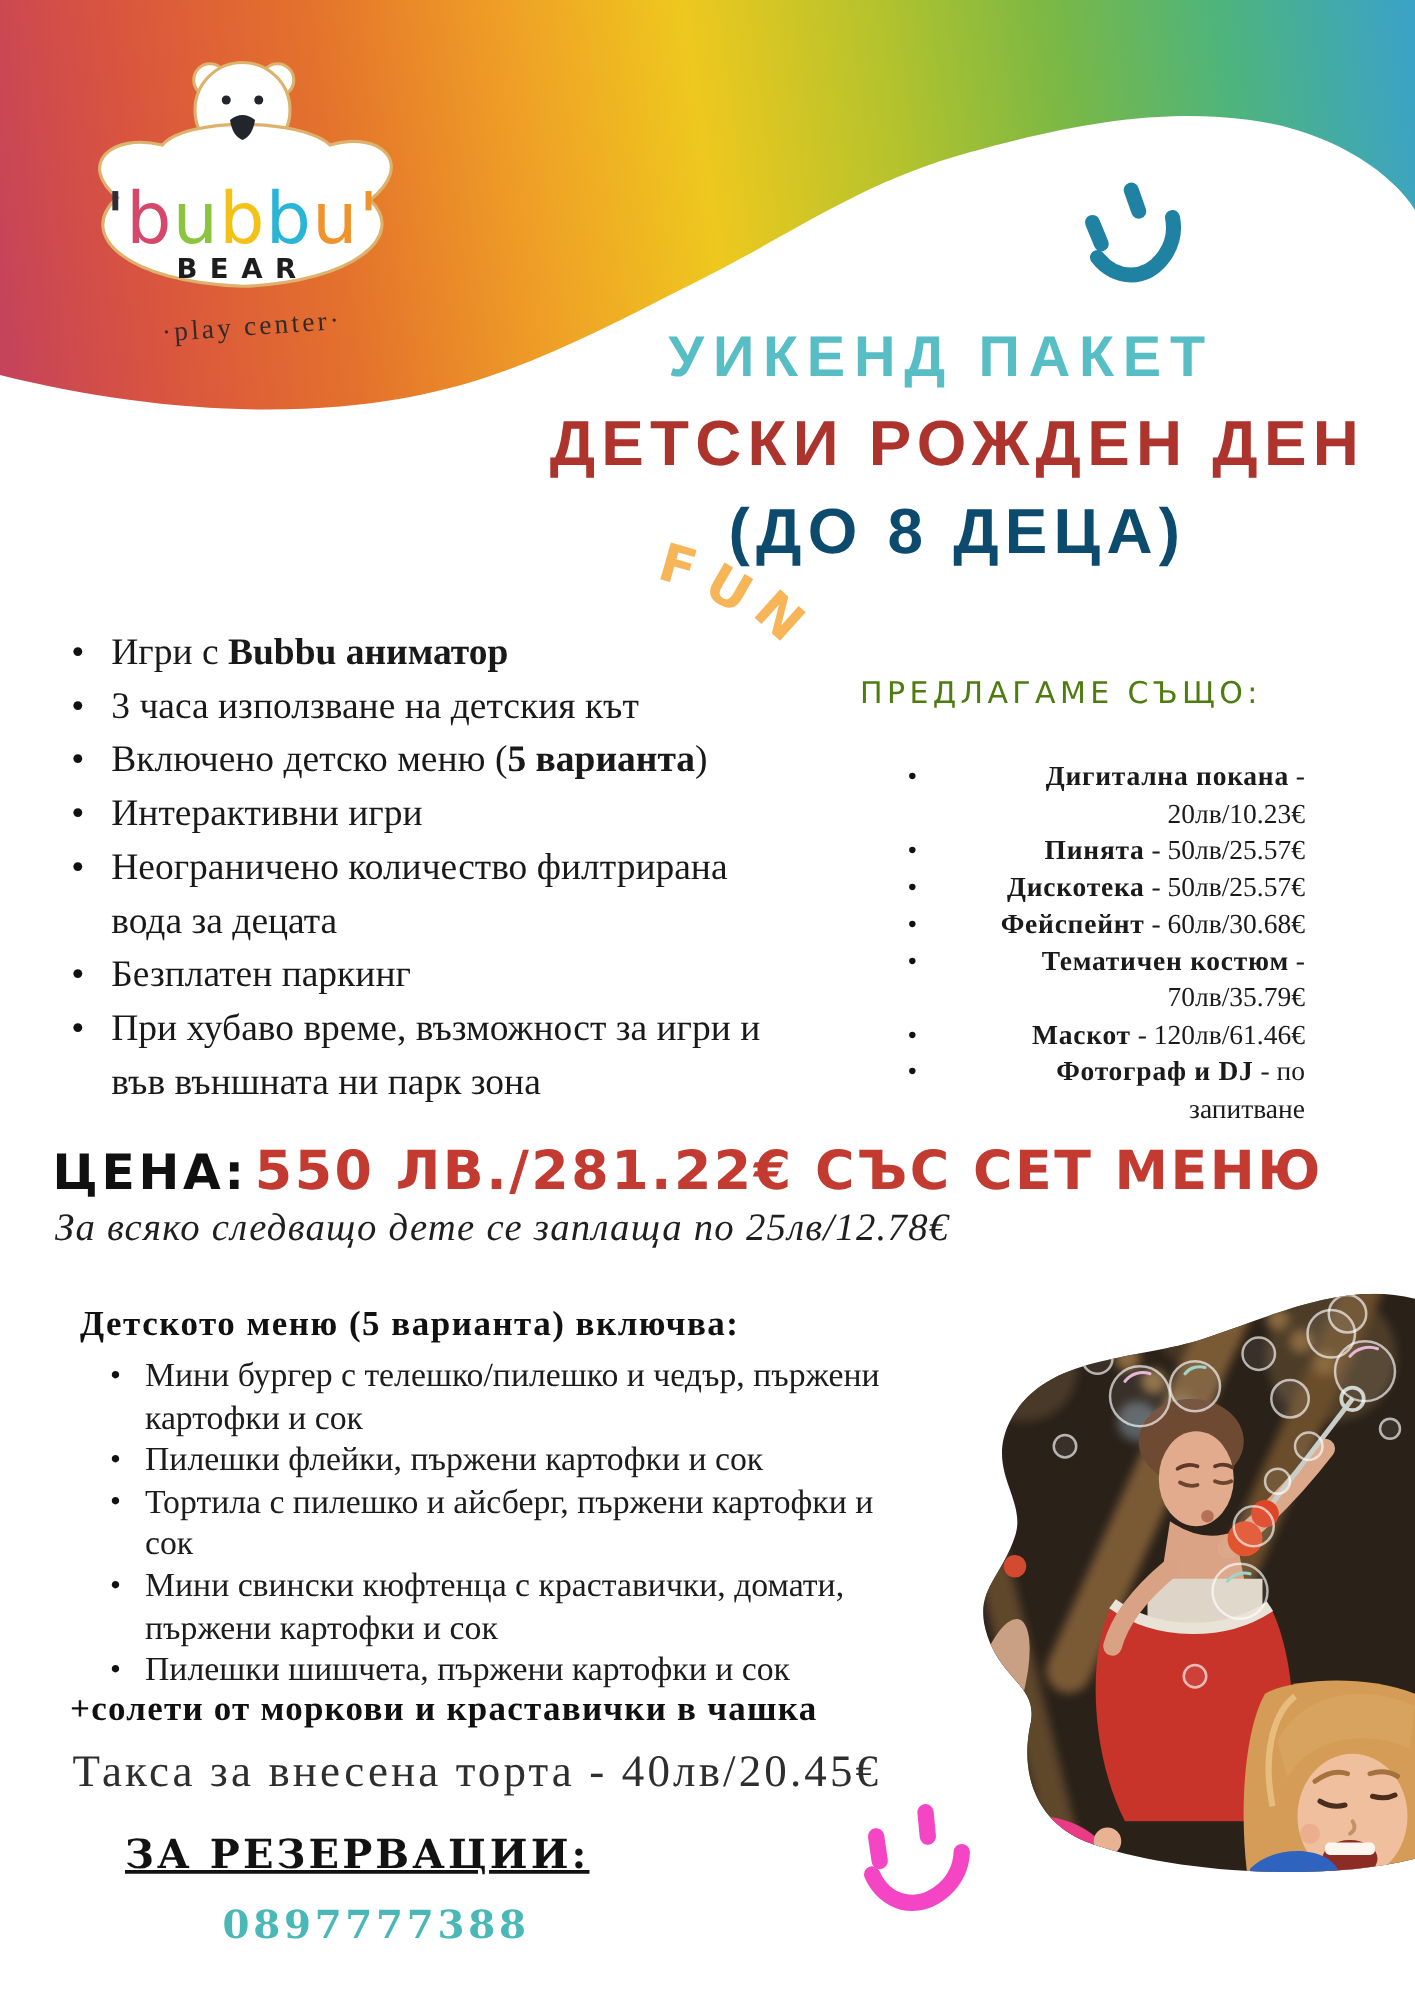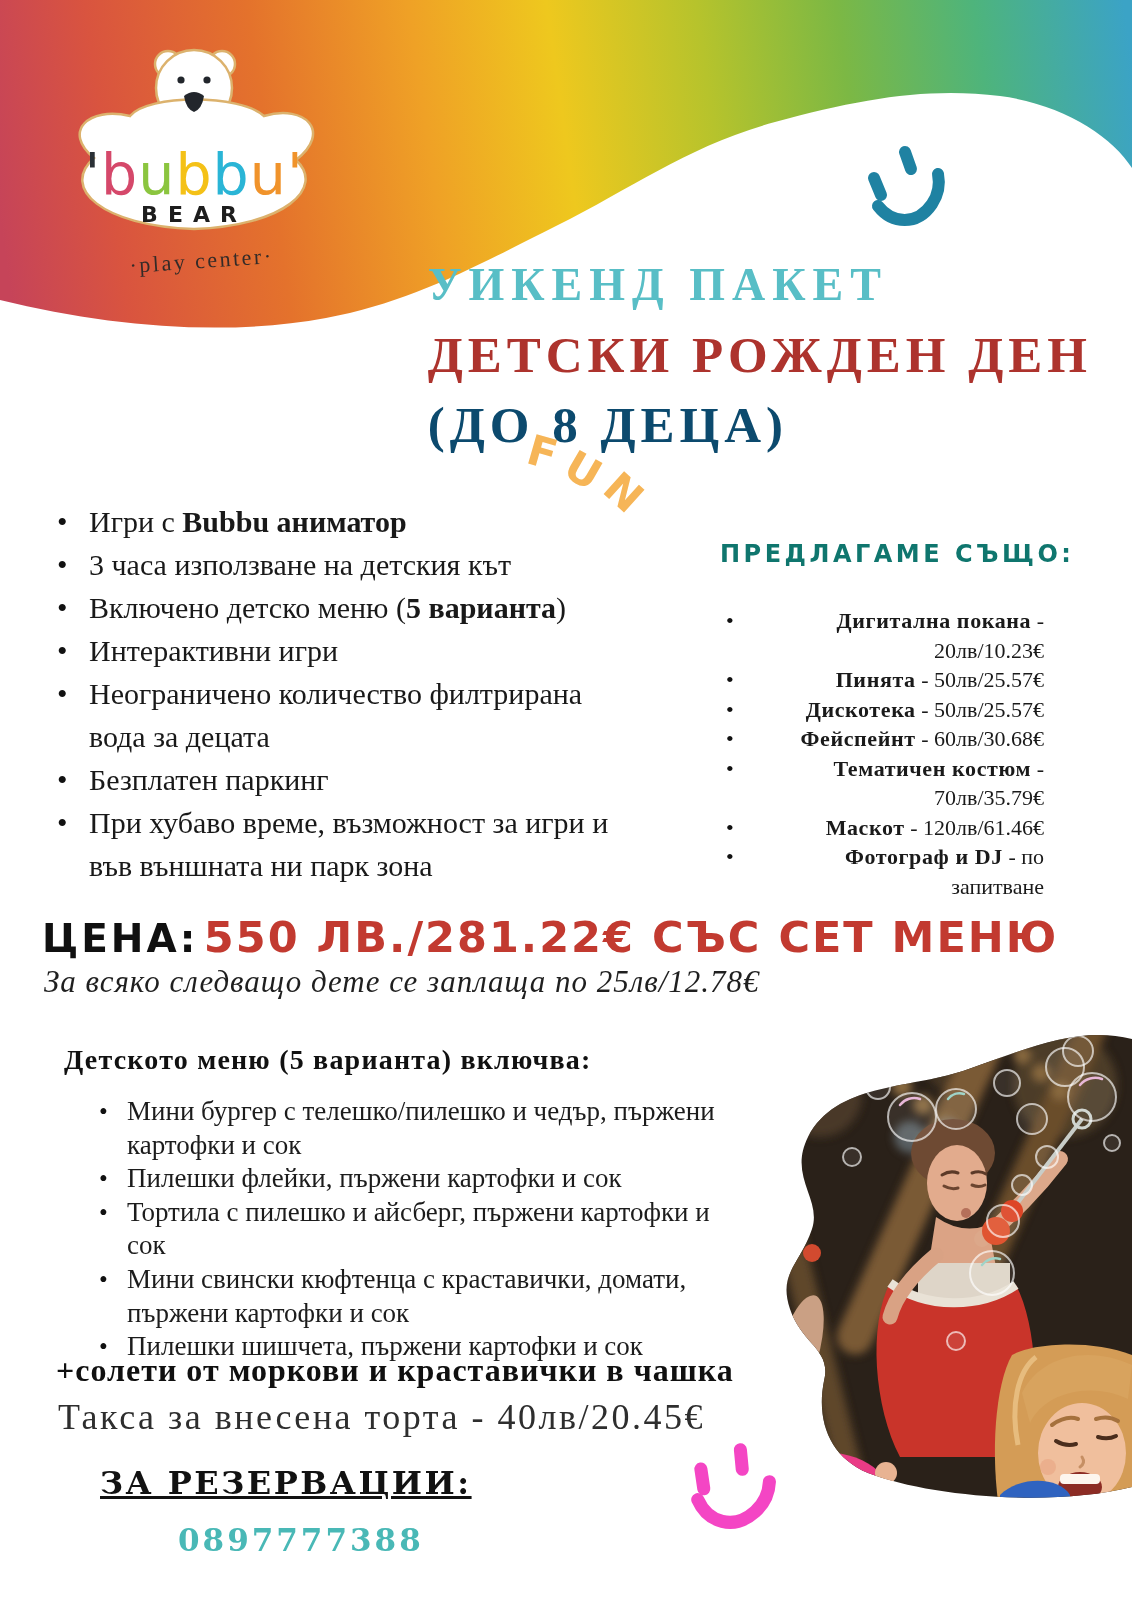--- a/index.html
+++ b/index.html
@@ -12,62 +12,62 @@
   .header-wave{left:0;top:0;}
 
   
   .logo{left:34px;top:36px;width:360px;height:250px;}
 
   
   .smiley-teal{left:860px;top:142px;width:92px;height:92px;}
   .smiley-pink{left:682px;top:1436px;width:100px;height:104px;}
 
   
-  .titles{right:40px;top:250px;text-align:left;font-family:Liberation Serif, serif;font-weight:bold;}
+  .titles{right:40px;top:250px;text-align:center;font-family:Liberation Sans, sans-serif;font-weight:bold;}
   .title1{font-size:46px;letter-spacing:7px;color:#58bec6;line-height:70px;margin-right:26px;}
   .title2{font-size:51px;letter-spacing:5px;color:#ad332d;line-height:70px;}
   .title3{font-size:51px;letter-spacing:5px;color:#0c4a6e;line-height:70px;}
 
   
   .fun{left:520px;top:422px;width:140px;height:120px;color:#f6b557;
        font-family:"DejaVu Sans",sans-serif;font-weight:bold;}
   .fun-l{position:absolute;font-size:42px;}
   .fun-0{left:8px;top:6px;transform:rotate(16deg);}
   .fun-1{left:46px;top:24px;transform:rotate(30deg);}
   .fun-2{left:86px;top:46px;transform:rotate(42deg);}
 
   
   ul.features{left:55px;top:500px;width:578px;margin:0;padding:0;list-style:none;
       font-size:30px;line-height:43px;color:#191919;}
   ul.features li{position:relative;padding-left:34px;}
   ul.features li::before{content:"•";position:absolute;left:2px;top:0;font-size:30px;color:#111;}
 
   
-  .offers-heading{left:720px;top:540px;font-family:"DejaVu Sans",sans-serif;font-weight:bold;
-      font-size:24px;letter-spacing:3.5px;color:#0f766e;}
+  .offers-heading{left:688px;top:540px;font-family:"DejaVu Sans",sans-serif;font-weight:normal;
+      font-size:24px;letter-spacing:3.5px;color:#4d7c0f;}
   ul.offers{left:726px;top:606px;width:318px;margin:0;padding:0;list-style:none;
       font-size:22px;line-height:29.5px;color:#1a1a1a;text-align:right;}
   ul.offers li{position:relative;padding-left:25px;}
   ul.offers li::before{content:"•";position:absolute;left:0;top:0;font-size:22px;color:#111;}
   ul.offers li b{letter-spacing:0.6px;}
 
   
   .price-line{left:42px;top:912px;width:1040px;font-family:"DejaVu Sans",sans-serif;
       font-weight:bold;white-space:nowrap;}
   .price-label{font-size:39px;letter-spacing:3px;color:#101010;}
   .price-value{font-size:43px;letter-spacing:2px;color:#c23a30;}
   .price-note{left:44px;top:964px;font-size:31px;font-style:italic;letter-spacing:1px;color:#1f1f1f;}
 
   
   .menu-heading{left:64px;top:1044px;font-size:28px;font-weight:bold;letter-spacing:1.2px;color:#111;}
-  ul.menu{left:88px;top:1084px;width:632px;margin:11px;padding:0;list-style:none;
+  ul.menu{left:88px;top:1084px;width:632px;margin:0;padding:0;list-style:none;
       font-size:27px;line-height:33.6px;color:#1c1c1c;}
   ul.menu li{position:relative;padding-left:28px;}
   ul.menu li::before{content:"•";position:absolute;left:0;top:0;font-size:25px;color:#111;}
-  .menu-extra{left:56px;top:1352px;font-size:32px;font-weight:bold;letter-spacing:1px;color:#101010;}
+  .menu-extra{left:56px;top:1352px;font-size:28px;font-weight:bold;letter-spacing:1px;color:#101010;}
   .cake-fee{left:58px;top:1396px;font-size:36px;letter-spacing:2.5px;color:#2e2e2e;}
 
   
   .resv{left:100px;top:1464px;font-family:"DejaVu Serif",serif;font-weight:bold;
       font-size:32px;letter-spacing:2.5px;color:#121212;text-decoration:underline;}
   .phone{left:178px;top:1522px;font-family:"DejaVu Serif",serif;font-weight:bold;
       font-size:31px;letter-spacing:3px;color:#49b8b6;}
 
   
   .photo{left:760px;top:1025px;width:372px;height:490px;}

